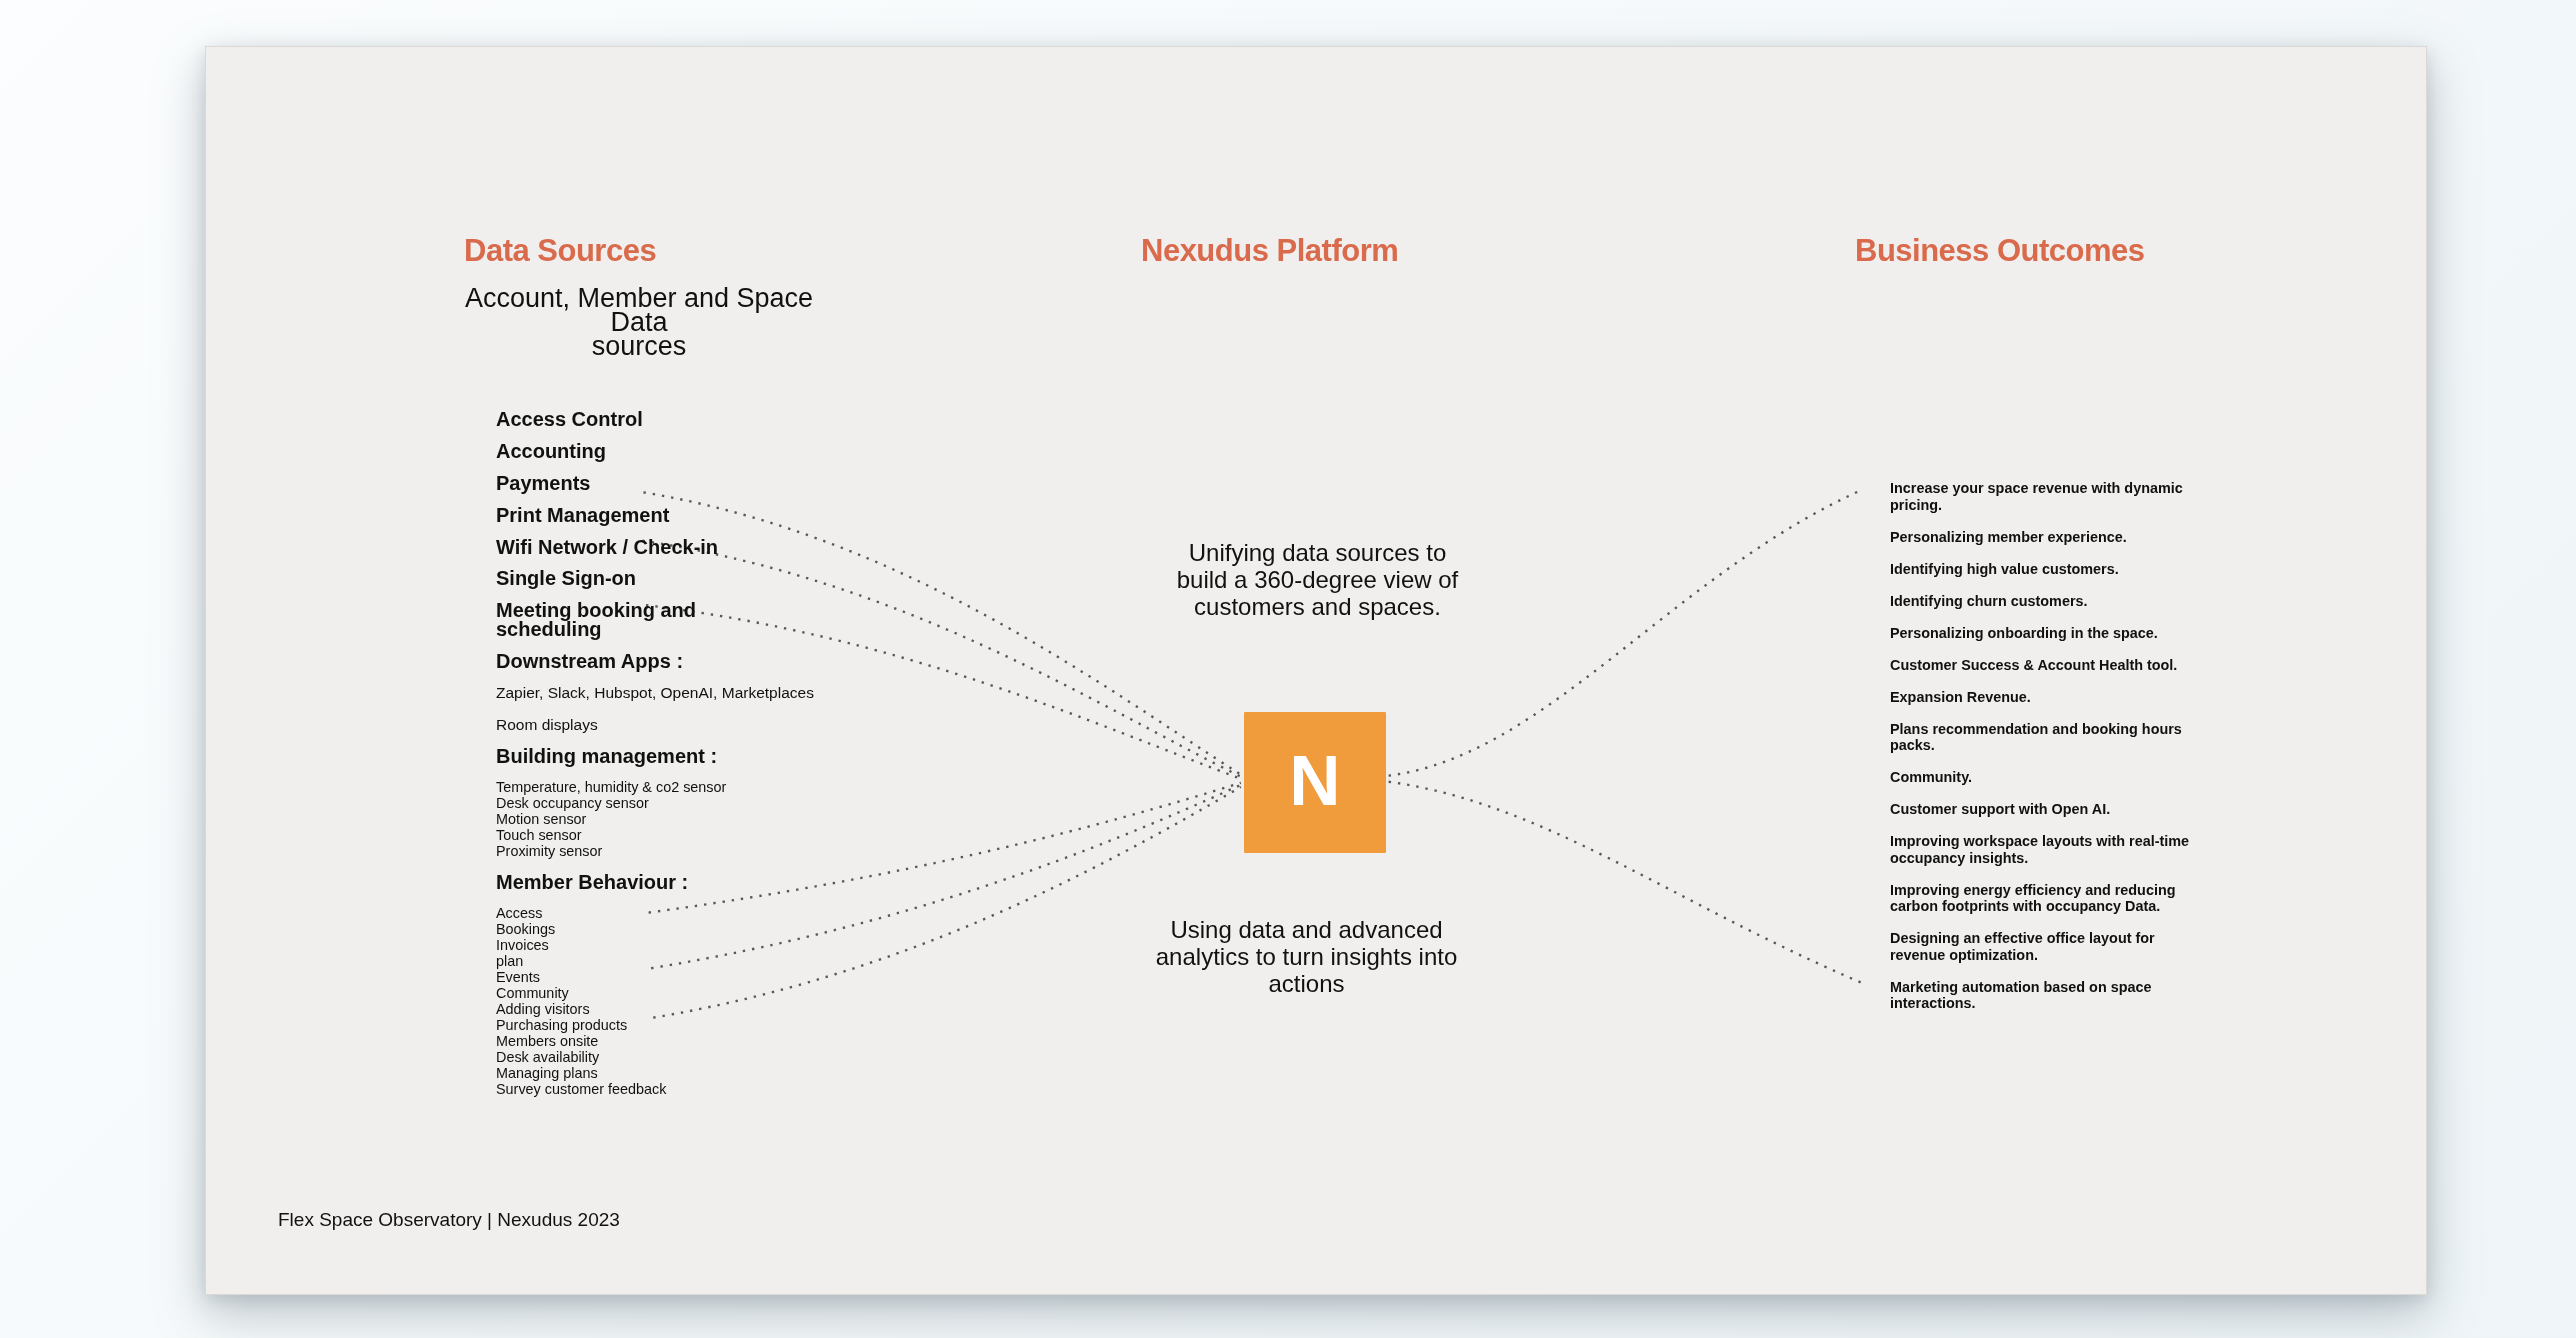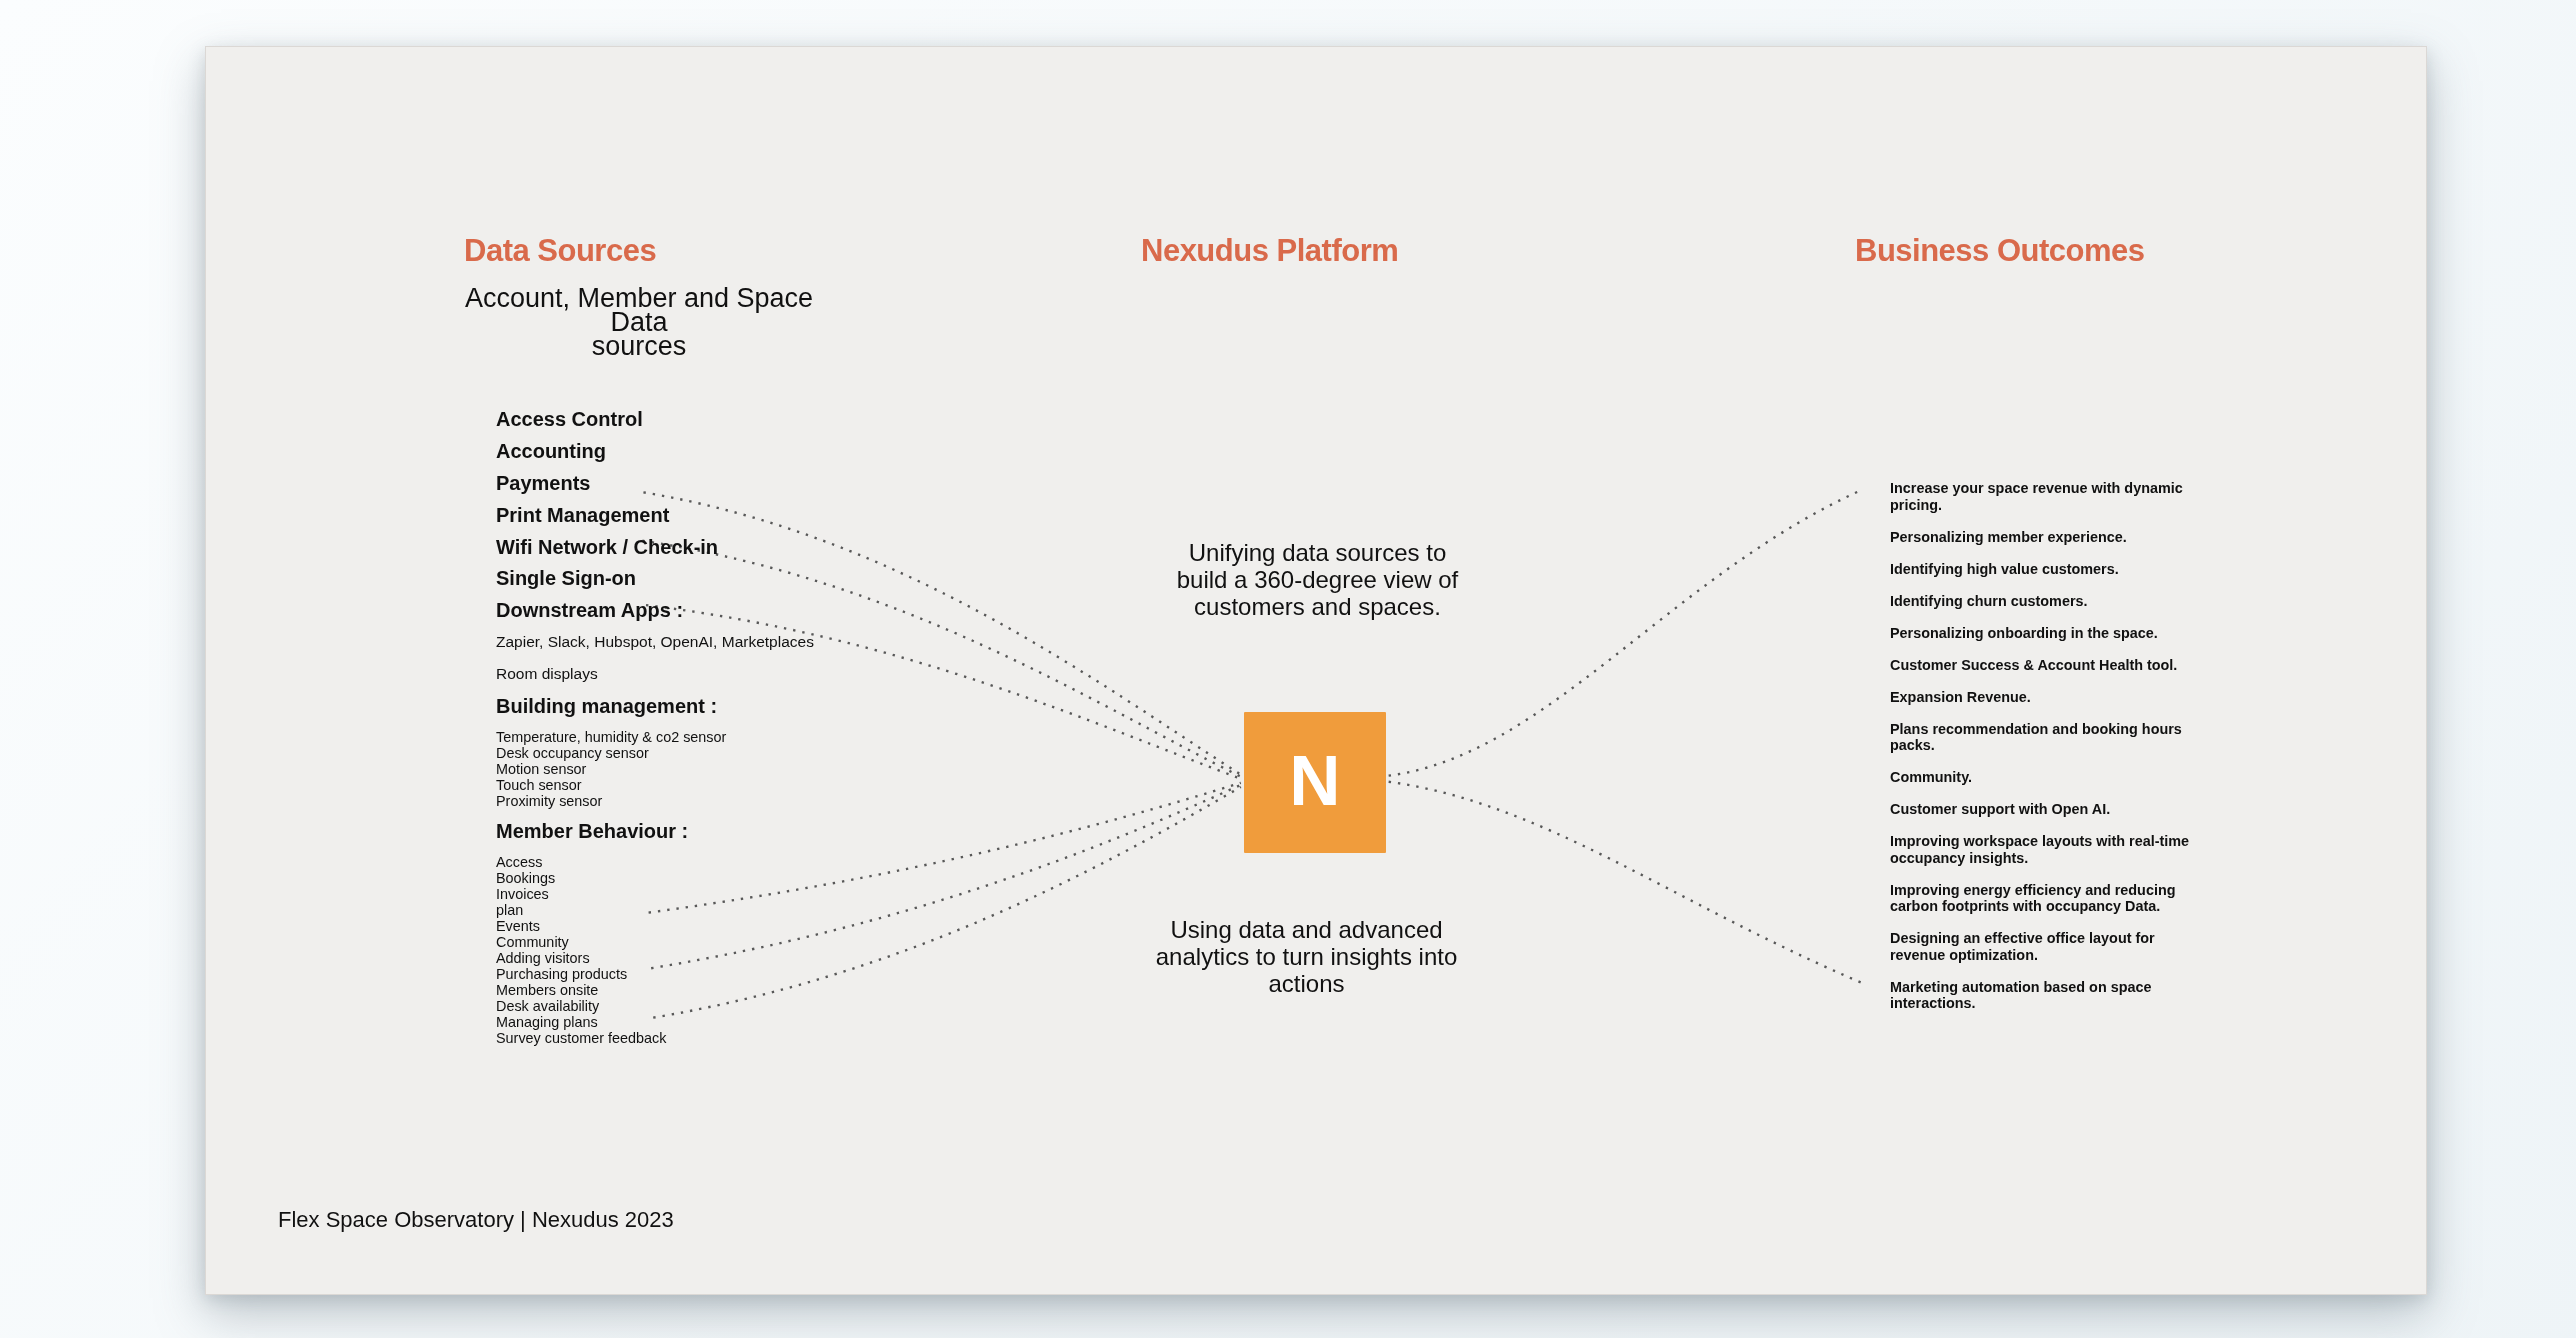--- a/index.html
+++ b/index.html
@@ -58,21 +58,21 @@
     left:1244px;top:712px;width:142px;height:141px;
     background:var(--logo_bg);
     display:flex;align-items:center;justify-content:center;
     border-radius:1px;
   }
   .logo-box .letter{
     color:var(--logo_letter);font-weight:700;font-size:71px;line-height:71px;
     transform:translateY(-2.1px);
   }
   .footer{
-    font-size:22px;line-height:20.6px;font-weight:400;color:var(--ink);
+    font-size:19px;line-height:20.6px;font-weight:400;color:var(--ink);
   }
 </style>
 </head>
 <body>
 
 <div class="stage">
 
   <div class="card"></div>
 
   <svg class="connectors" width="2630" height="1338" viewBox="0 0 5104 2598" xmlns="http://www.w3.org/2000/svg">
@@ -104,20 +104,24 @@
         <div class="line">Payments</div>
       </div>
       <div class="li bold">
         <div class="line">Print Management</div>
       </div>
       <div class="li bold">
         <div class="line">Wifi Network / Check-in</div>
       </div>
       <div class="li bold">
         <div class="line">Single Sign-on</div>
+      </div>
+      <div class="li bold">
+        <div class="line">Meeting booking and</div>
+        <div class="line">scheduling</div>
       </div>
       <div class="li bold gap-top">
         <div class="line">Downstream Apps :</div>
       </div>
       <div class="li normal">
         <div class="line">Zapier, Slack, Hubspot, OpenAI, Marketplaces</div>
       </div>
       <div class="li normal">
         <div class="line">Room displays</div>
       </div>

